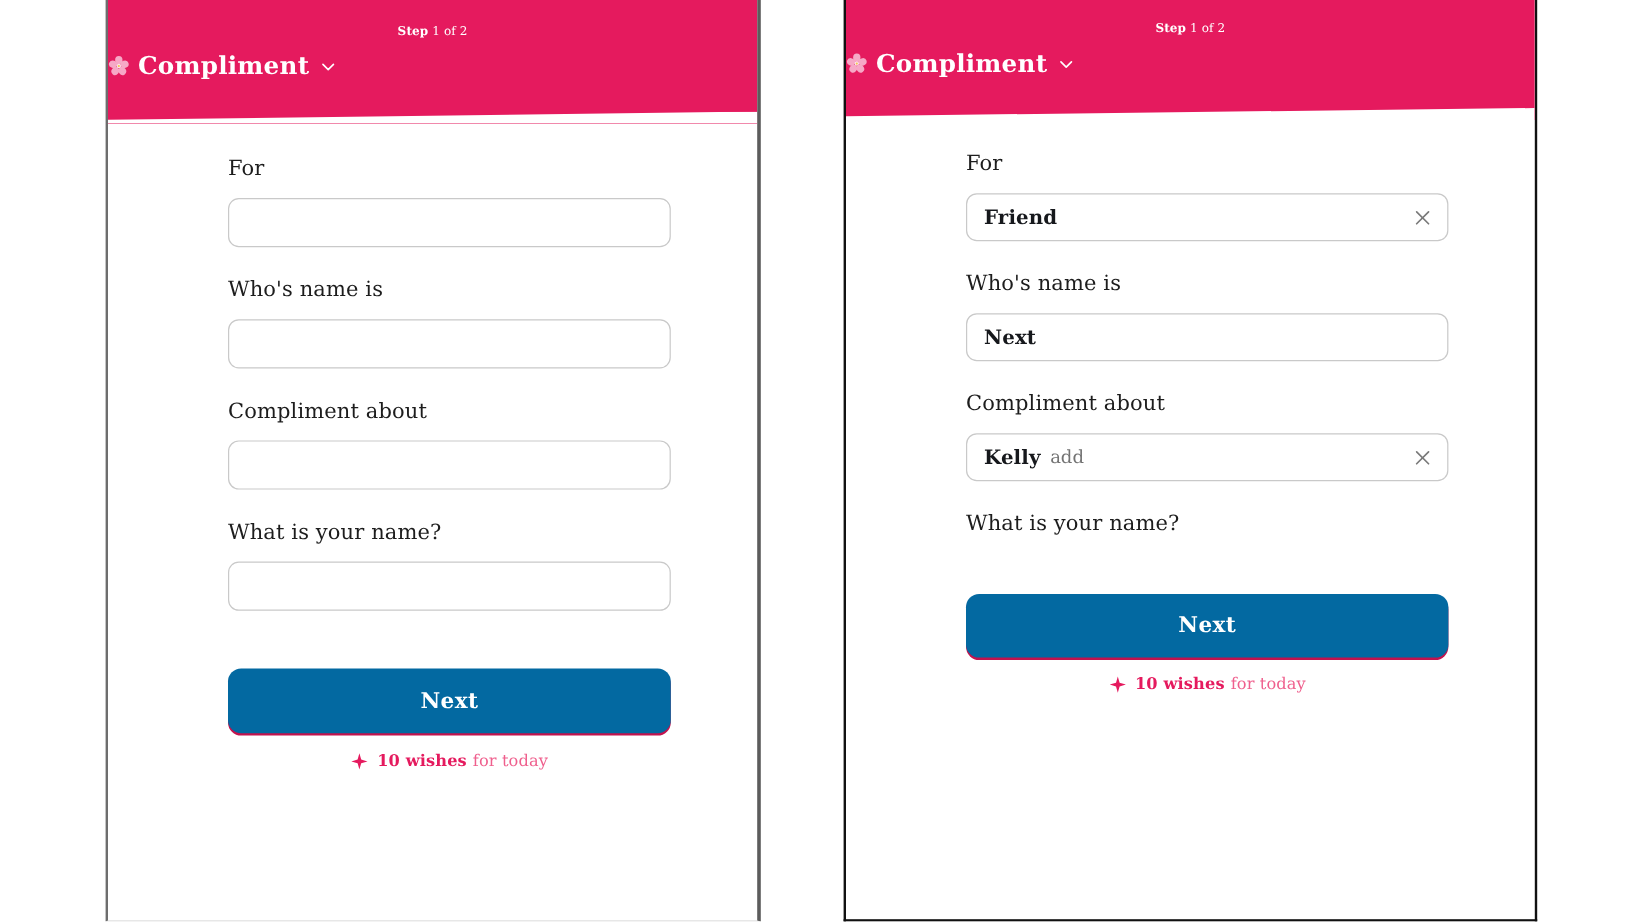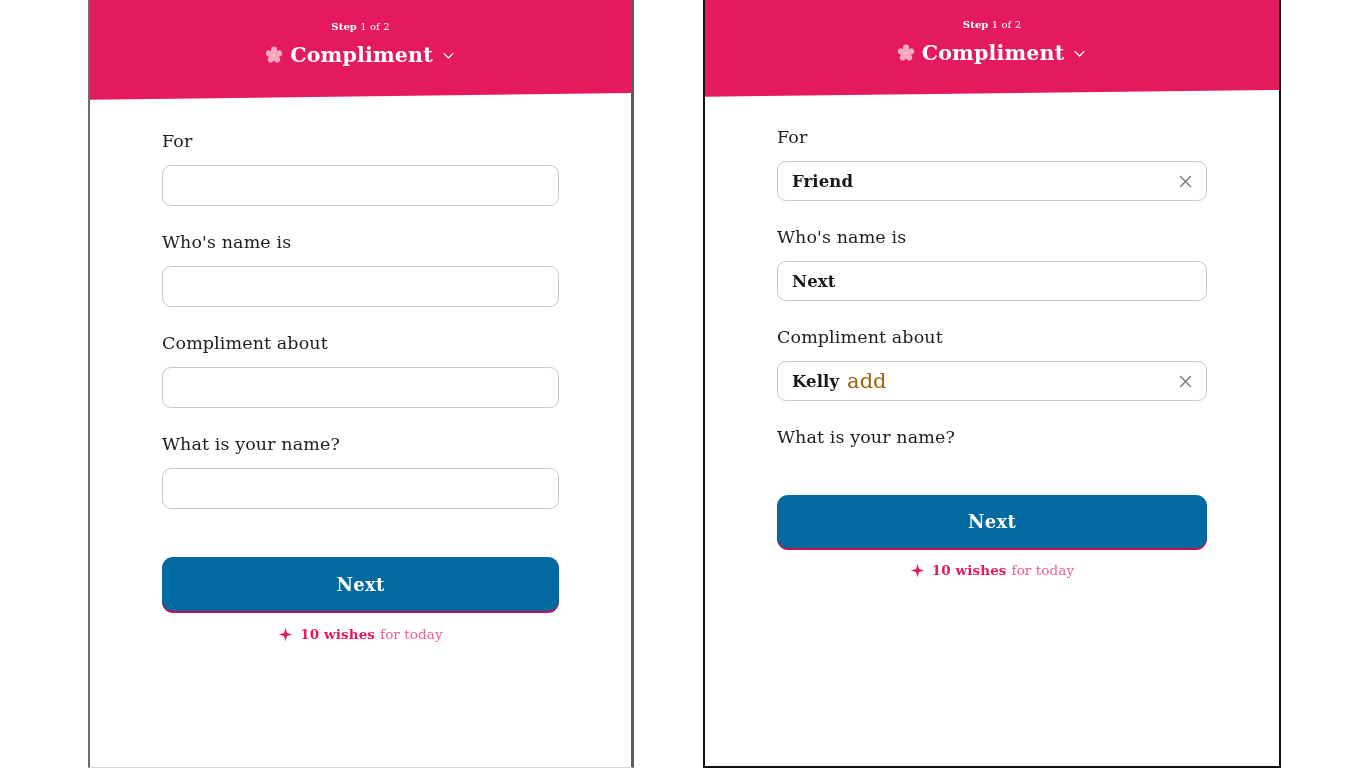--- a/index.html
+++ b/index.html
@@ -74,21 +74,20 @@
     letter-spacing: .1px;
     line-height: 18px;
     color: #ffffff;
   }
   .step-line .step-word { font-weight: 700; }
   .step-line .step-rest { font-weight: 400; }
 
   .title-row {
     display: flex;
     align-items: center;
-    justify-content: center;
     gap: 7px;
     margin-top: 6px;
     line-height: 26px;
   }
   .title-text {
     font-size: 20.5px;
     font-weight: 700;
     letter-spacing: .2px;
     color: #ffffff;
   }
@@ -102,21 +101,21 @@
   .chev-icon {
     display: inline-block;
     width: 15px;
     height: 15px;
     margin-left: 1px;
   }
   .chev-icon svg { display: block; }
 
   
   .form {
-    padding-left: 72px;
+    padding-left: 100px;
     padding-right: 72px;
   }
   .panel-left  .form { padding-top: 27px; }
   .panel-right .form { padding-top: 26px; }
 
   .field { margin-bottom: 0px; }
 
   .field-label {
     font-size: 17.5px;
     font-weight: 400;
@@ -140,23 +139,23 @@
   .panel-right .input-box { height: 40px; }
 
   .input-value {
     font-size: 16.5px;
     font-weight: 700;
     color: #16181c;
     letter-spacing: .1px;
     white-space: nowrap;
   }
   .input-placeholder {
-    font-size: 21px;
+    font-size: 15px;
     font-weight: 400;
-    color: #a16207;
+    color: #737373;
     margin-left: 8px;
     white-space: nowrap;
   }
 
   .clear-btn {
     position: absolute;
     right: 11px;
     top: 50%;
     transform: translateY(-50%);
     width: 20px;

